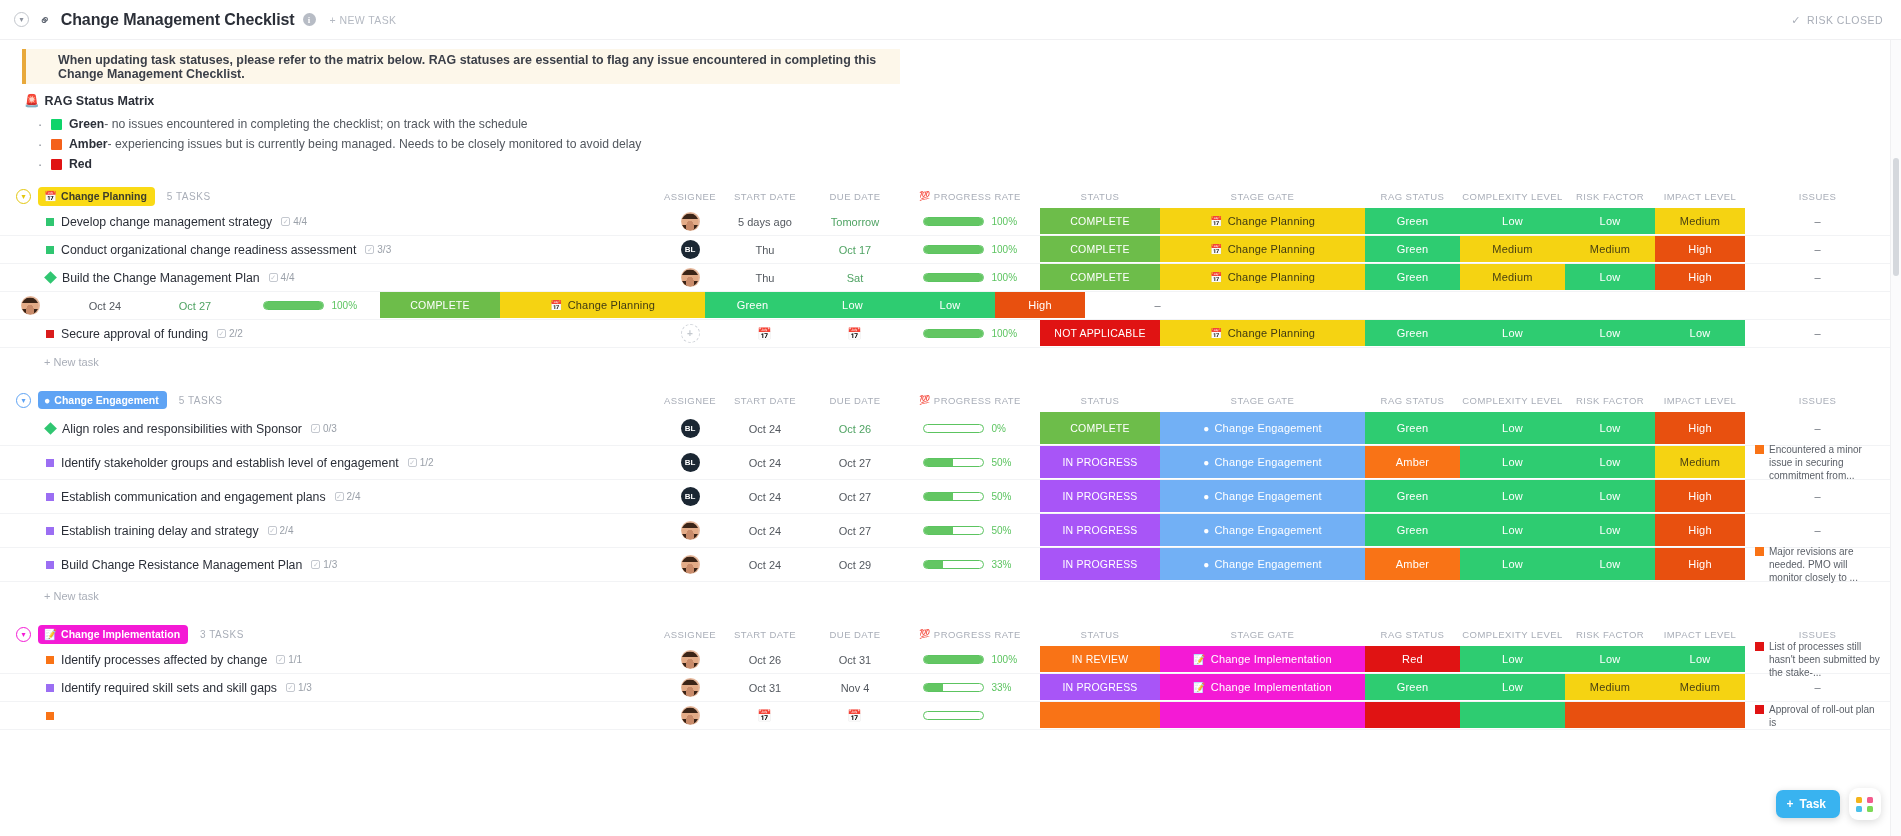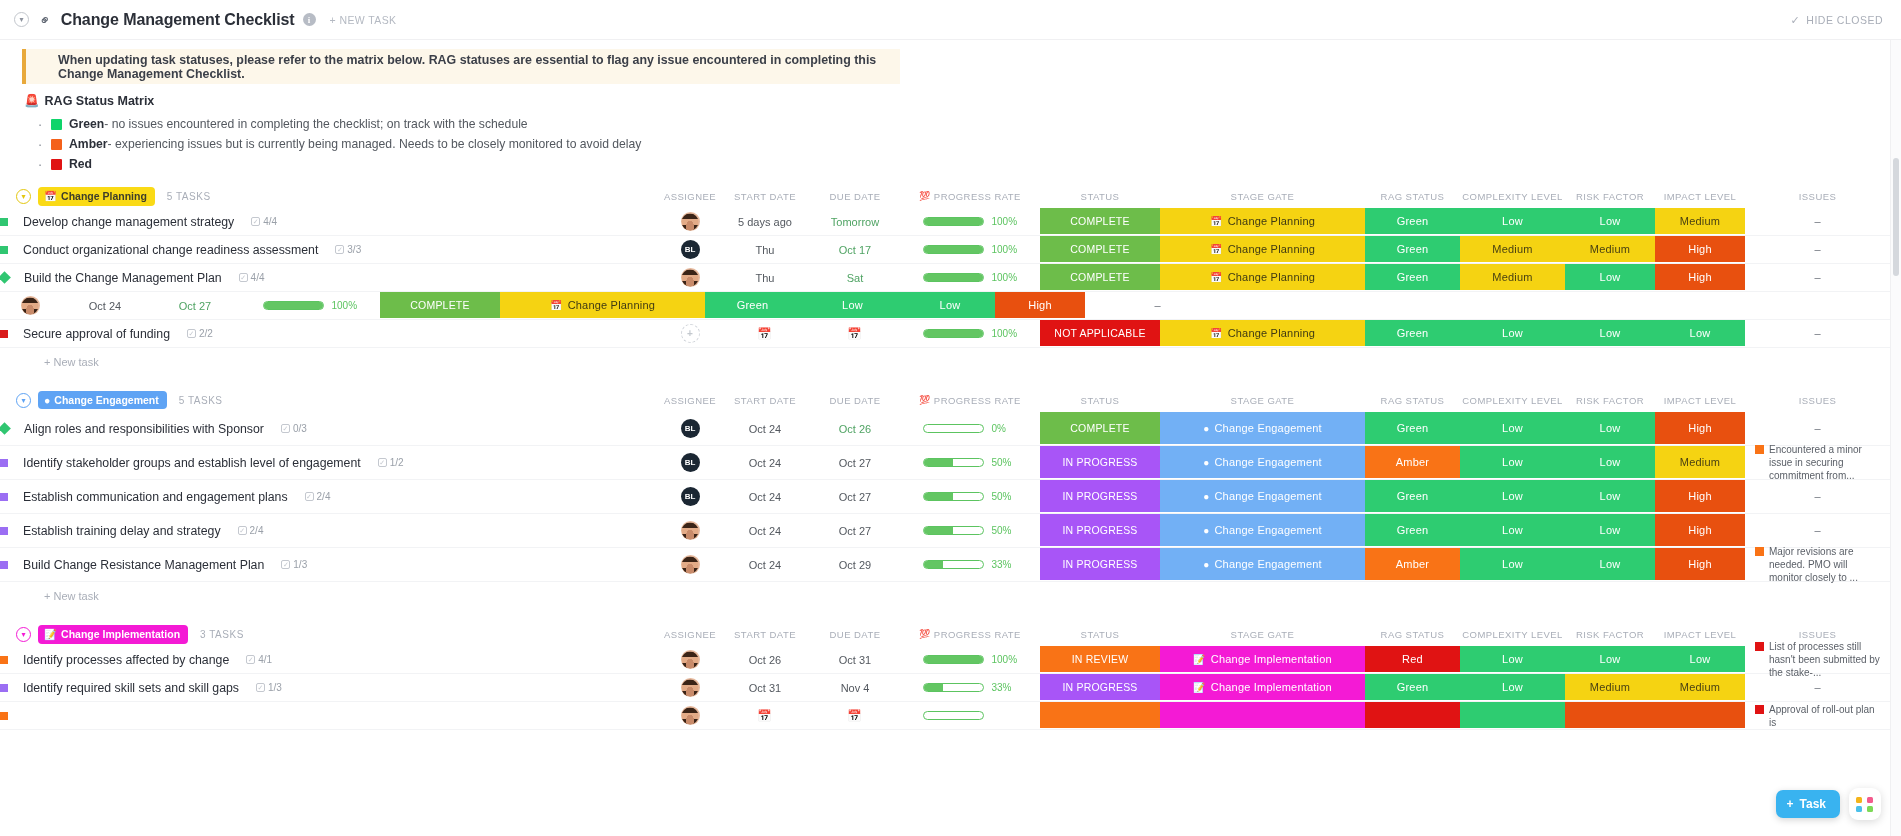--- a/index.html
+++ b/index.html
@@ -117,21 +117,21 @@
   .row {
     display: flex; align-items: stretch;
     height: 28px;
     border-bottom: 1px solid #f2f3f5;
     background: #fff;
   }
   .row.tall { height: 34px; }
 
   .cell { display: flex; align-items: center; justify-content: center; font-size: 11px; }
   .c-name {
-    justify-content: flex-start; gap: 15px;
+    justify-content: flex-start; padding-left: 46px; gap: 7px;
     color: #2b2f38; font-size: 12.3px;
   }
   .prio { width: 8px; height: 8px; flex: none; }
   .prio.diamond { width: 9px; height: 9px; transform: rotate(45deg); }
   .subtask {
     display: flex; align-items: center; gap: 3px;
     font-size: 10px; color: #9aa0a9; margin-left: 2px;
   }
   .subchk {
     width: 9px; height: 9px; border: 1px solid #c4c8cf; border-radius: 2px;
@@ -228,21 +228,21 @@
 <body>
 
 <div class="topbar">
   <div class="circ-chevron">▾</div>
   <span class="link-icon">⚭</span>
   <span class="page-title">Change Management Checklist</span>
   <span class="info-icon">i</span>
   <span class="new-task-btn">+ NEW TASK</span>
   <div class="hide-closed">
     <span class="chk">✓</span>
-    <span>HIDE CLOSED</span>
+    <span>RISK CLOSED</span>
   </div>
 </div>
 
 <div class="banner">
   <span class="banner-text">When updating task statuses, please refer to the matrix below. RAG statuses are essential to flag any issue encountered in completing this Change Management Checklist.</span>
 </div>
 
 <div class="legend">
   <div class="legend-title">
     <span>🚨</span>
@@ -744,21 +744,21 @@
         <div class="ch" style="width:90px;flex:none;">IMPACT LEVEL</div>
         <div class="ch" style="width:145px;flex:none;">ISSUES</div>
         <div class="ch" style="width:40px;flex:none;font-size:13px;">+</div>
       </div>
       <div class="row">
         <div class="cell c-name" style="width:660px;flex:none;">
           <span class="prio " style="background:#f97316"></span>
           <span>Identify processes affected by change</span>
           <span class="subtask">
             <span class="subchk">✓</span>
-            <span>4/1</span>
+            <span>1/1</span>
           </span>
         </div>
         <div class="cell" style="width:60px;flex:none;">
           <div class="avatar ph"></div>
         </div>
         <div class="cell" style="width:90px;flex:none;">
           <span class="date">Oct 26</span>
         </div>
         <div class="cell" style="width:90px;flex:none;">
           <span class="date ">Oct 31</span>

